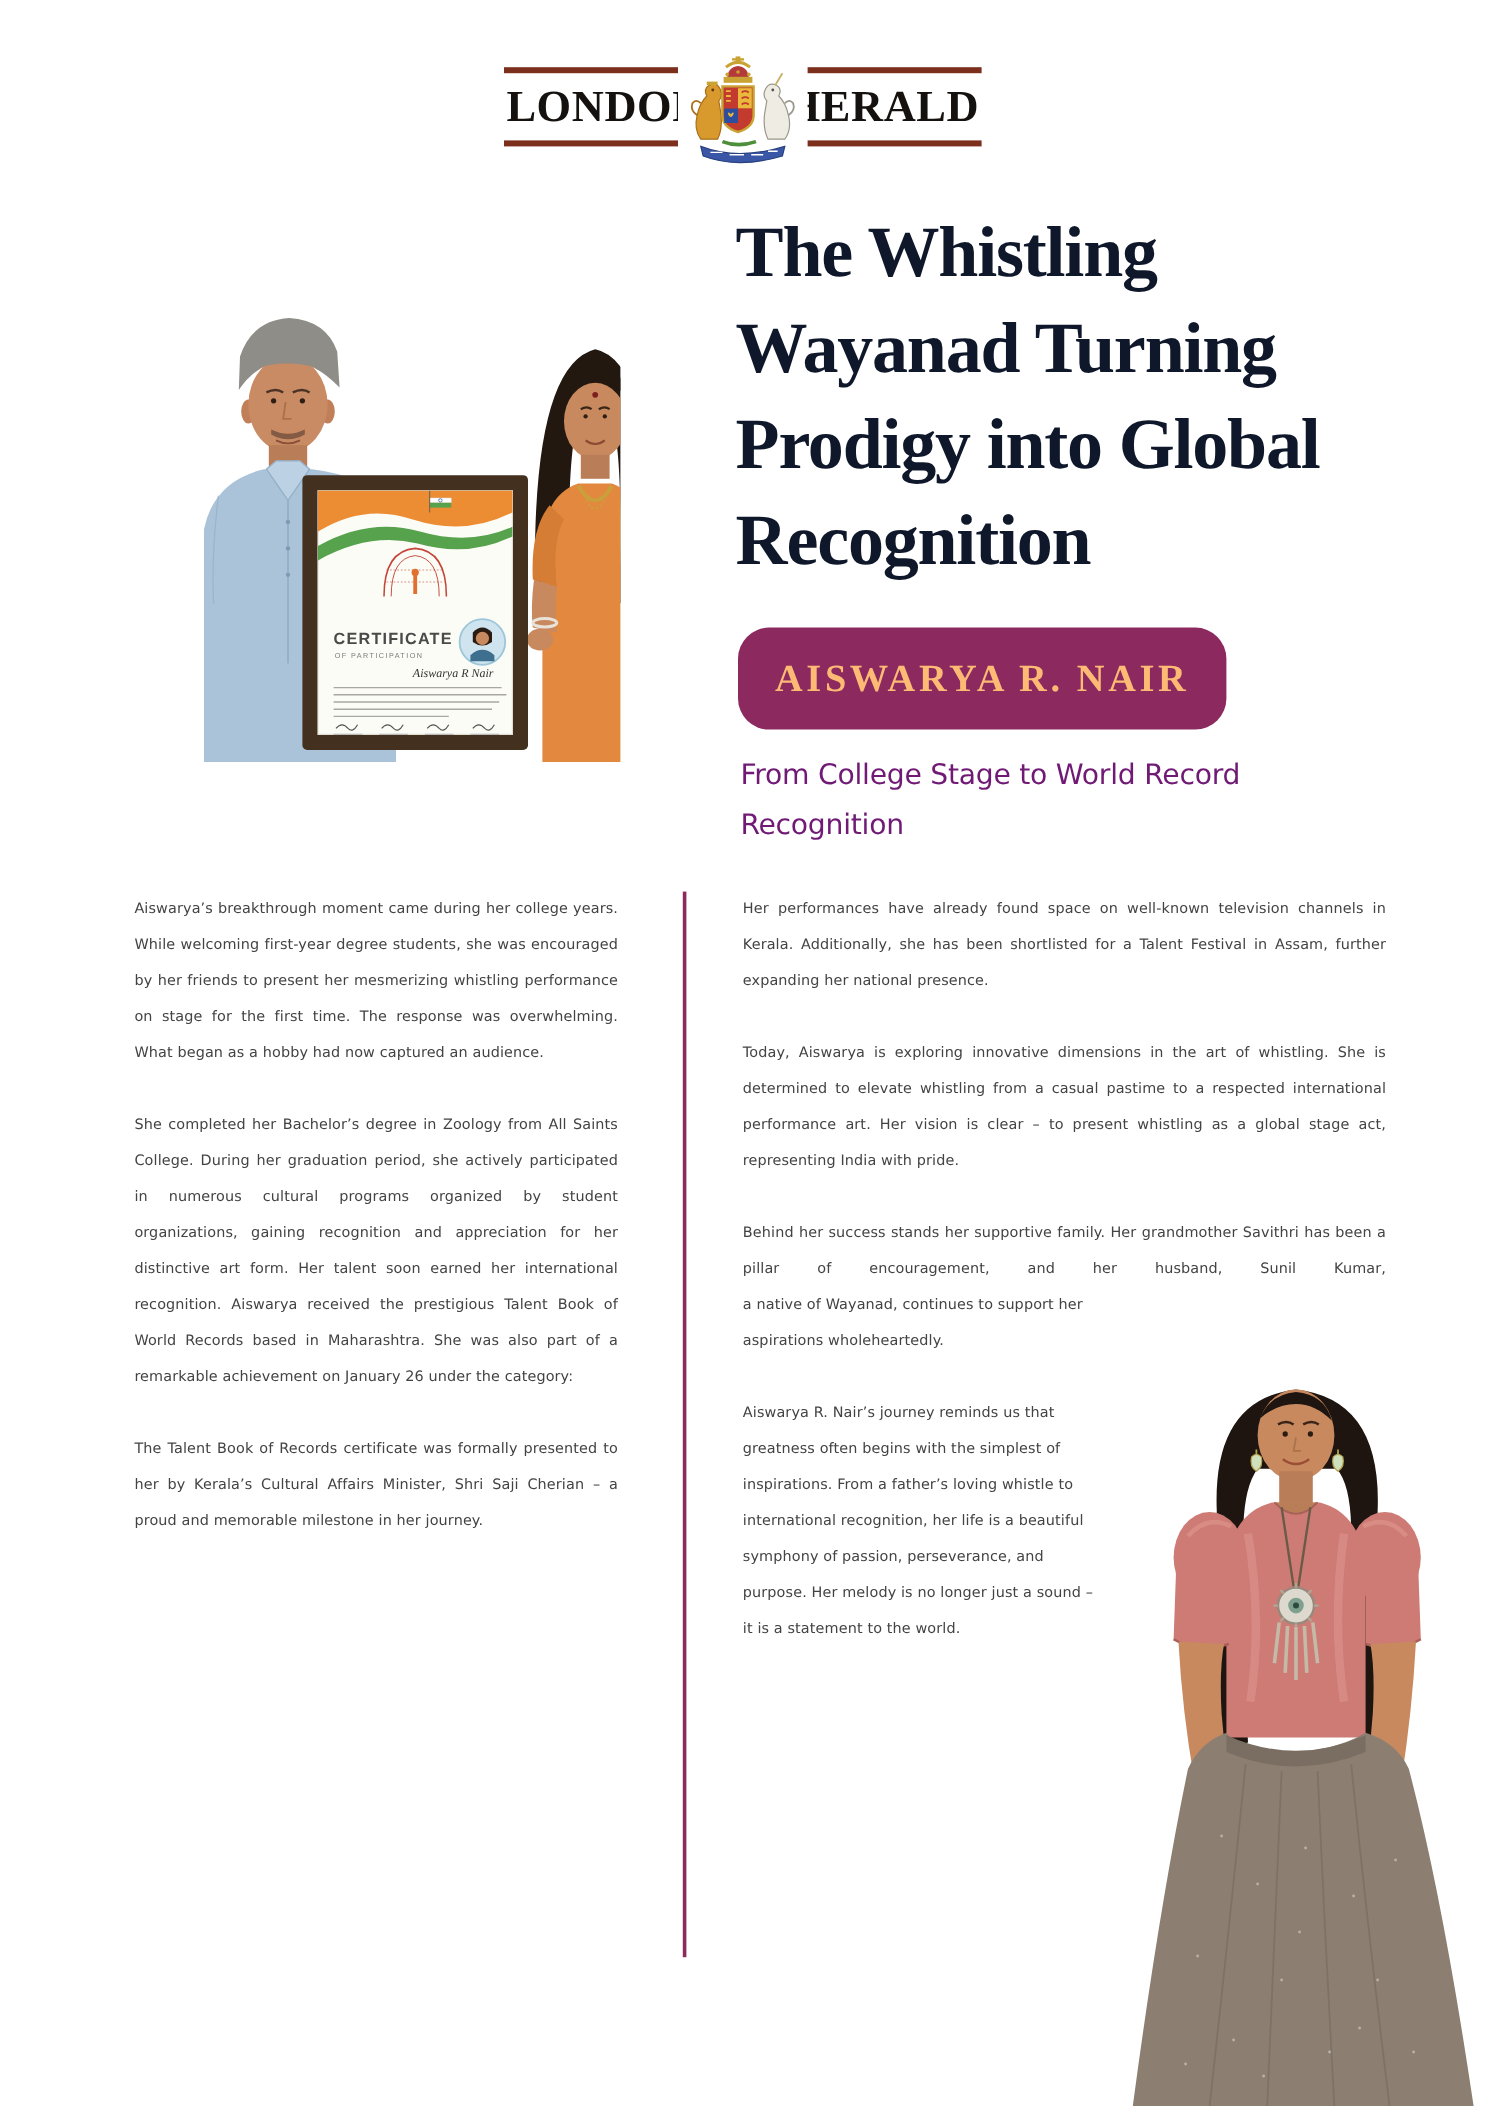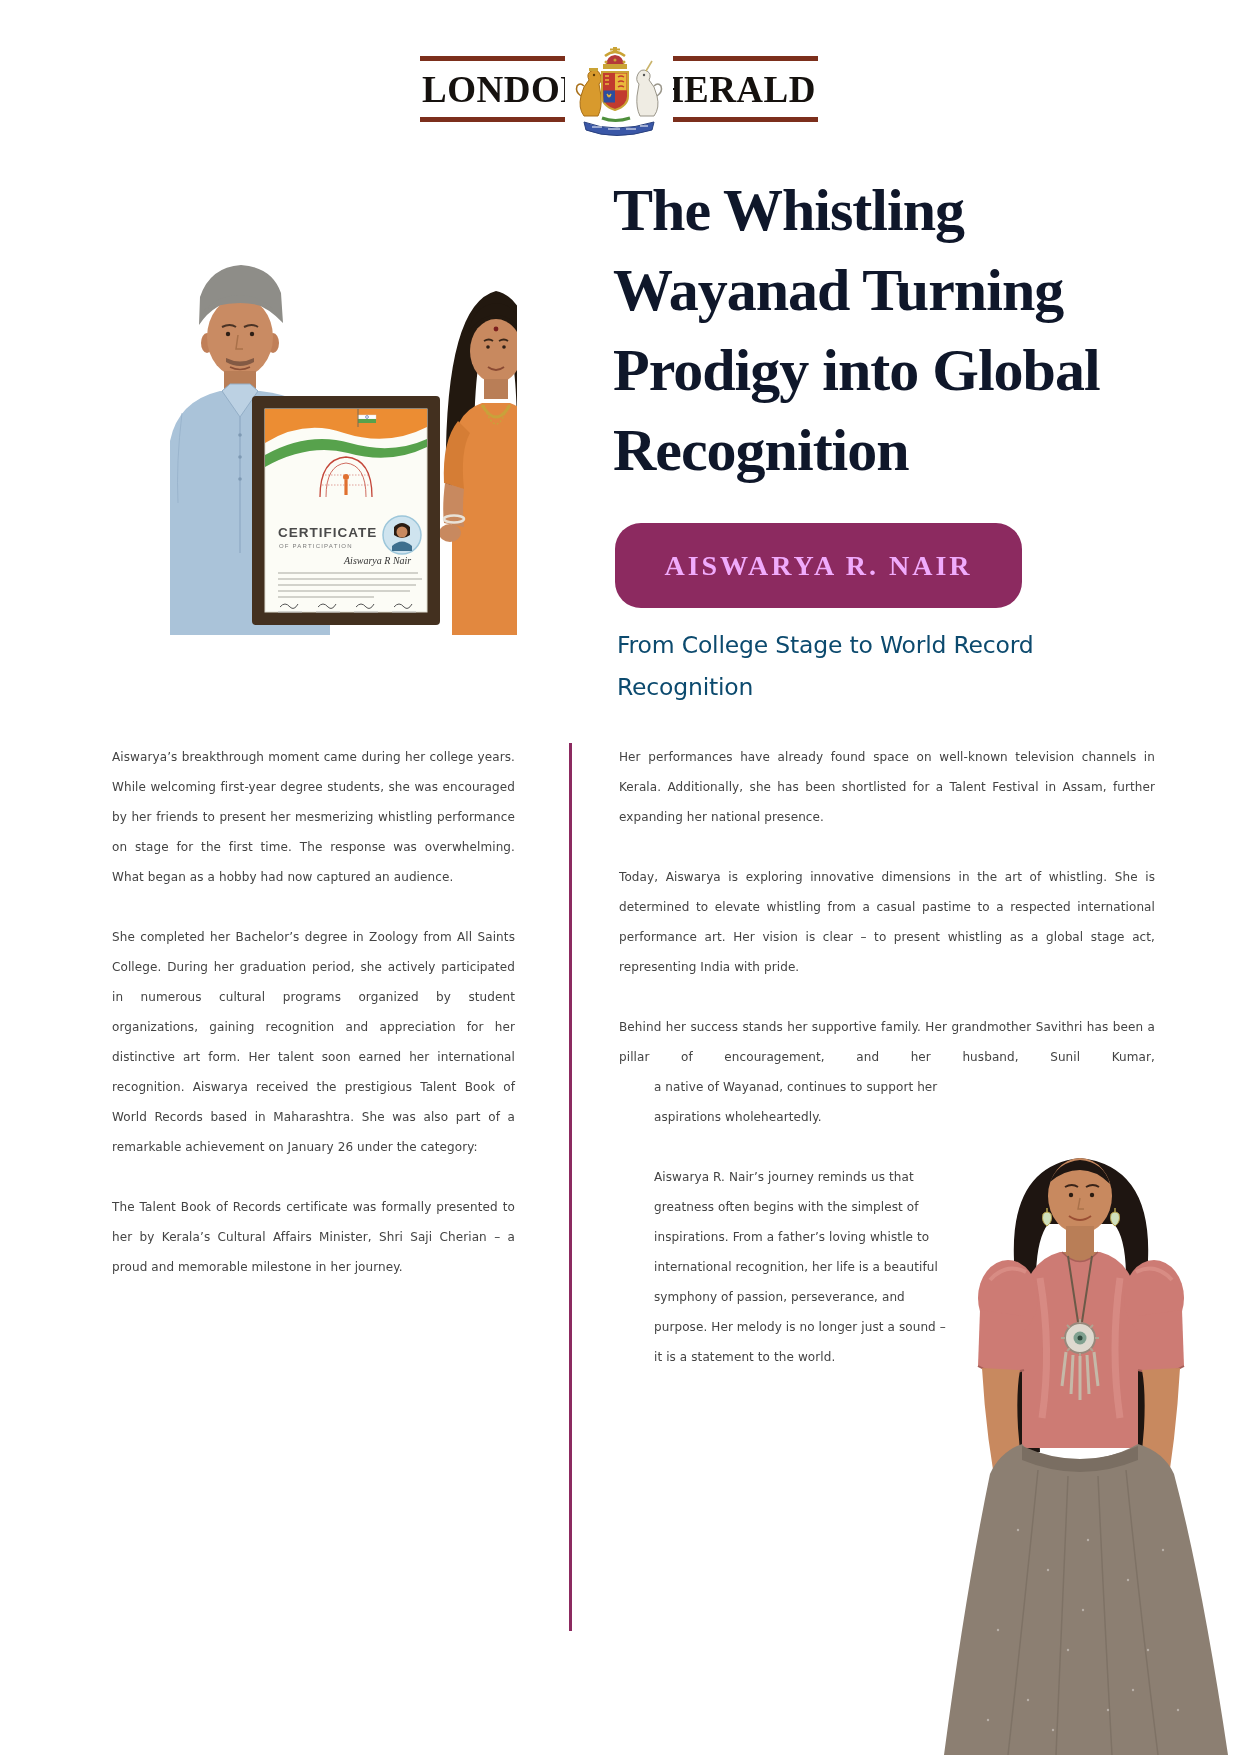--- a/index.html
+++ b/index.html
@@ -16,33 +16,33 @@
   .crest-wrap{position:absolute;left:50%;top:-17px;transform:translateX(-50%);
     background:#fff;padding:0 7px;height:100px;}
 
   
   .title{position:absolute;left:613px;top:170px;color:#0f172a;
     font-family:"Liberation Serif",serif;font-weight:bold;font-size:60px;
     line-height:80px;letter-spacing:-1px;}
   .title div{white-space:nowrap;}
   .name-badge{position:absolute;left:615px;top:523px;width:407px;height:85px;
     background:#8C2A60;border-radius:26px;display:flex;align-items:center;justify-content:center;}
-  .name-badge span{font-family:"Liberation Serif",serif;font-weight:bold;font-size:28px;
-    color:#f0abfc;letter-spacing:3px;white-space:nowrap;}
+  .name-badge span{font-family:"Liberation Serif",serif;font-weight:bold;font-size:32px;
+    color:#fdba74;letter-spacing:3px;white-space:nowrap;}
   .subtitle{position:absolute;left:617px;top:624px;width:450px;
-    font-size:23.5px;line-height:42px;color:#0c4a6e;letter-spacing:-.2px;}
+    font-size:23.5px;line-height:42px;color:#701a75;letter-spacing:-.2px;}
 
   
   .col-left{position:absolute;left:112px;top:742px;width:403px;}
   .col-right{position:absolute;left:619px;top:742px;width:536px;}
   .col-left p,.col-right p{margin:0 0 30px 0;font-size:12px;line-height:30px;
     color:#434343;text-align:justify;letter-spacing:.1px;}
   p.no-gap{margin-bottom:0;}
   p.force-just{text-align-last:justify;}
-  p.narrow{width:300px;text-align:left;margin-left:35px;}
+  p.narrow{width:300px;text-align:left;}
   .divider{position:absolute;left:569px;top:743px;width:3px;height:888px;background:#8C2A60;}
 
   
   .photo-left{position:absolute;left:112px;top:243px;width:405px;height:394px;}
   .photo-right{position:absolute;left:928px;top:1110px;width:313px;height:645px;}
 </style>
 </head>
 <body>
 
 <div id="page">

